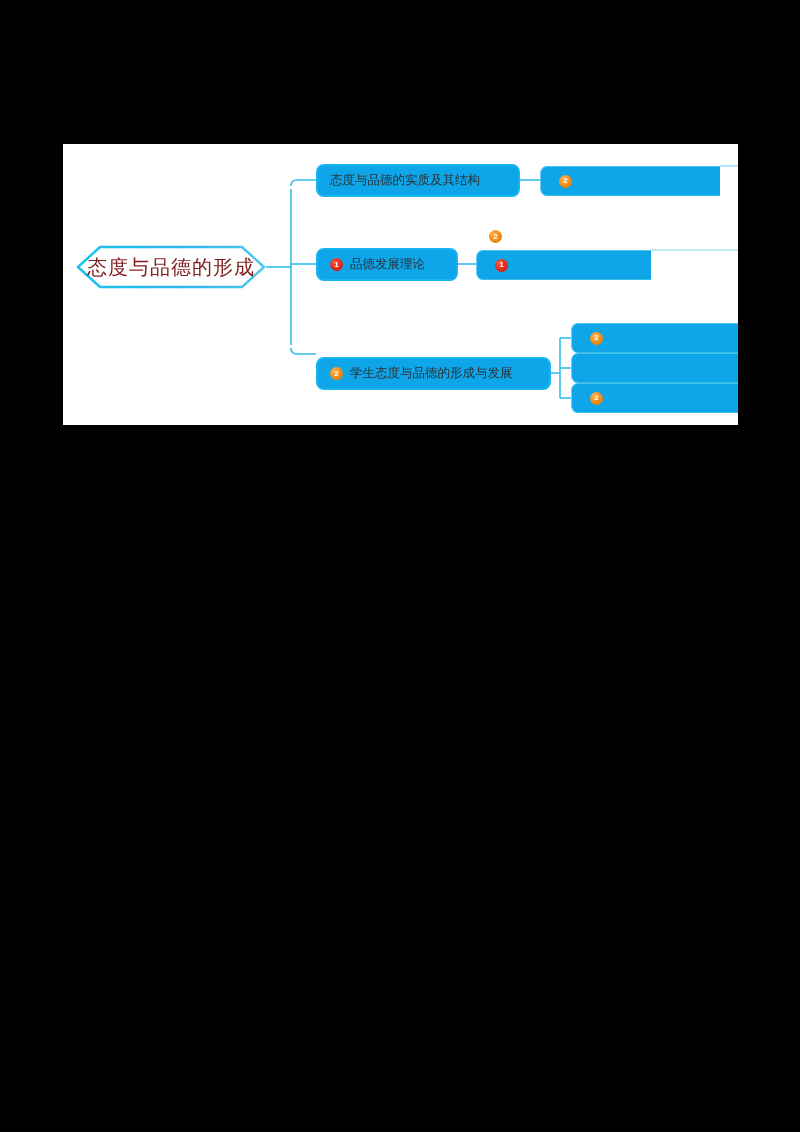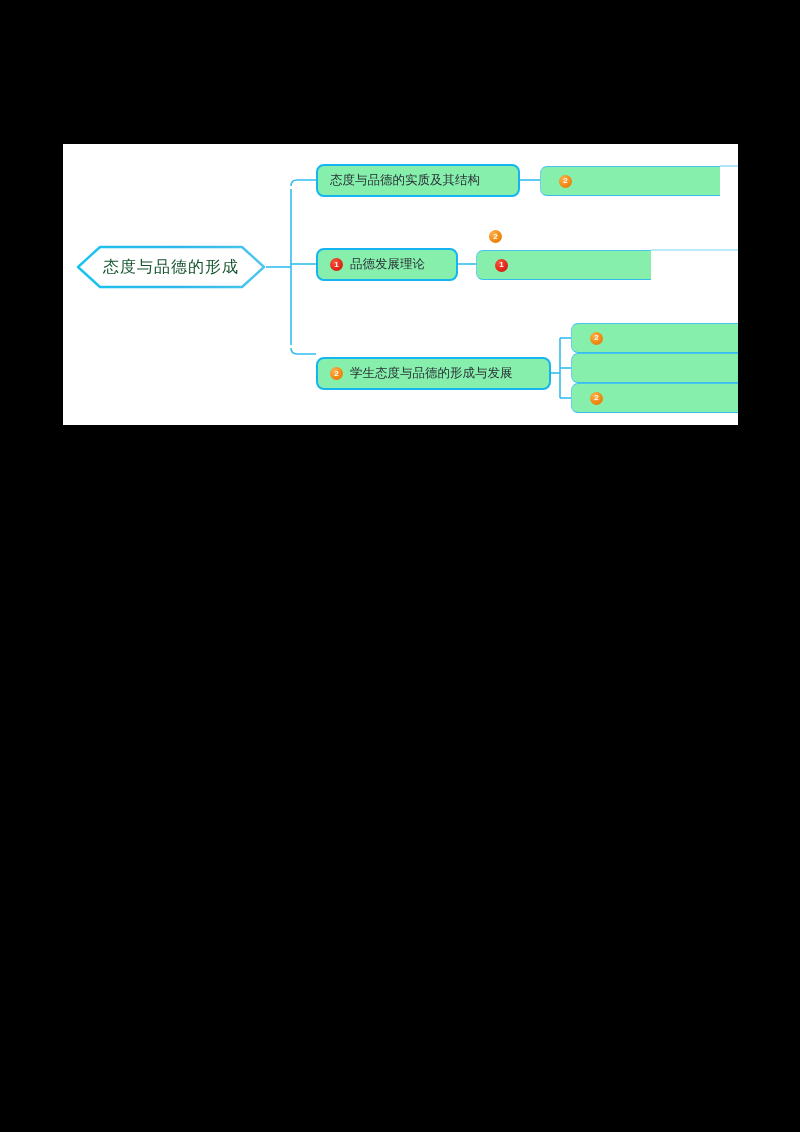--- a/index.html
+++ b/index.html
@@ -35,21 +35,21 @@
     height: 281px;
     pointer-events: none;
   }
 
   
   .node {
     position: absolute;
     box-sizing: border-box;
     display: flex;
     align-items: center;
-    background: #86efac;
+    background: #0ea5e9;
   }
 
   
   #root-node {
     left: 13px;
     top: 101px;
     width: 190px;
     height: 44px;
     justify-content: center;
     border: 0;
@@ -57,22 +57,22 @@
   }
   #root-node .hexwrap {
     position: absolute;
     left: 0;
     top: 0;
     width: 190px;
     height: 44px;
   }
   #root-node .root-label {
     position: relative;
-    font-size: 16px;
-    color: #14532d;
+    font-size: 20px;
+    color: #7f1d1d;
     letter-spacing: 1px;
     white-space: nowrap;
     z-index: 2;
   }
 
   
   .branch {
     border: 2px solid #16b5ef;
     border-radius: 8px;
     padding: 0 12px;

